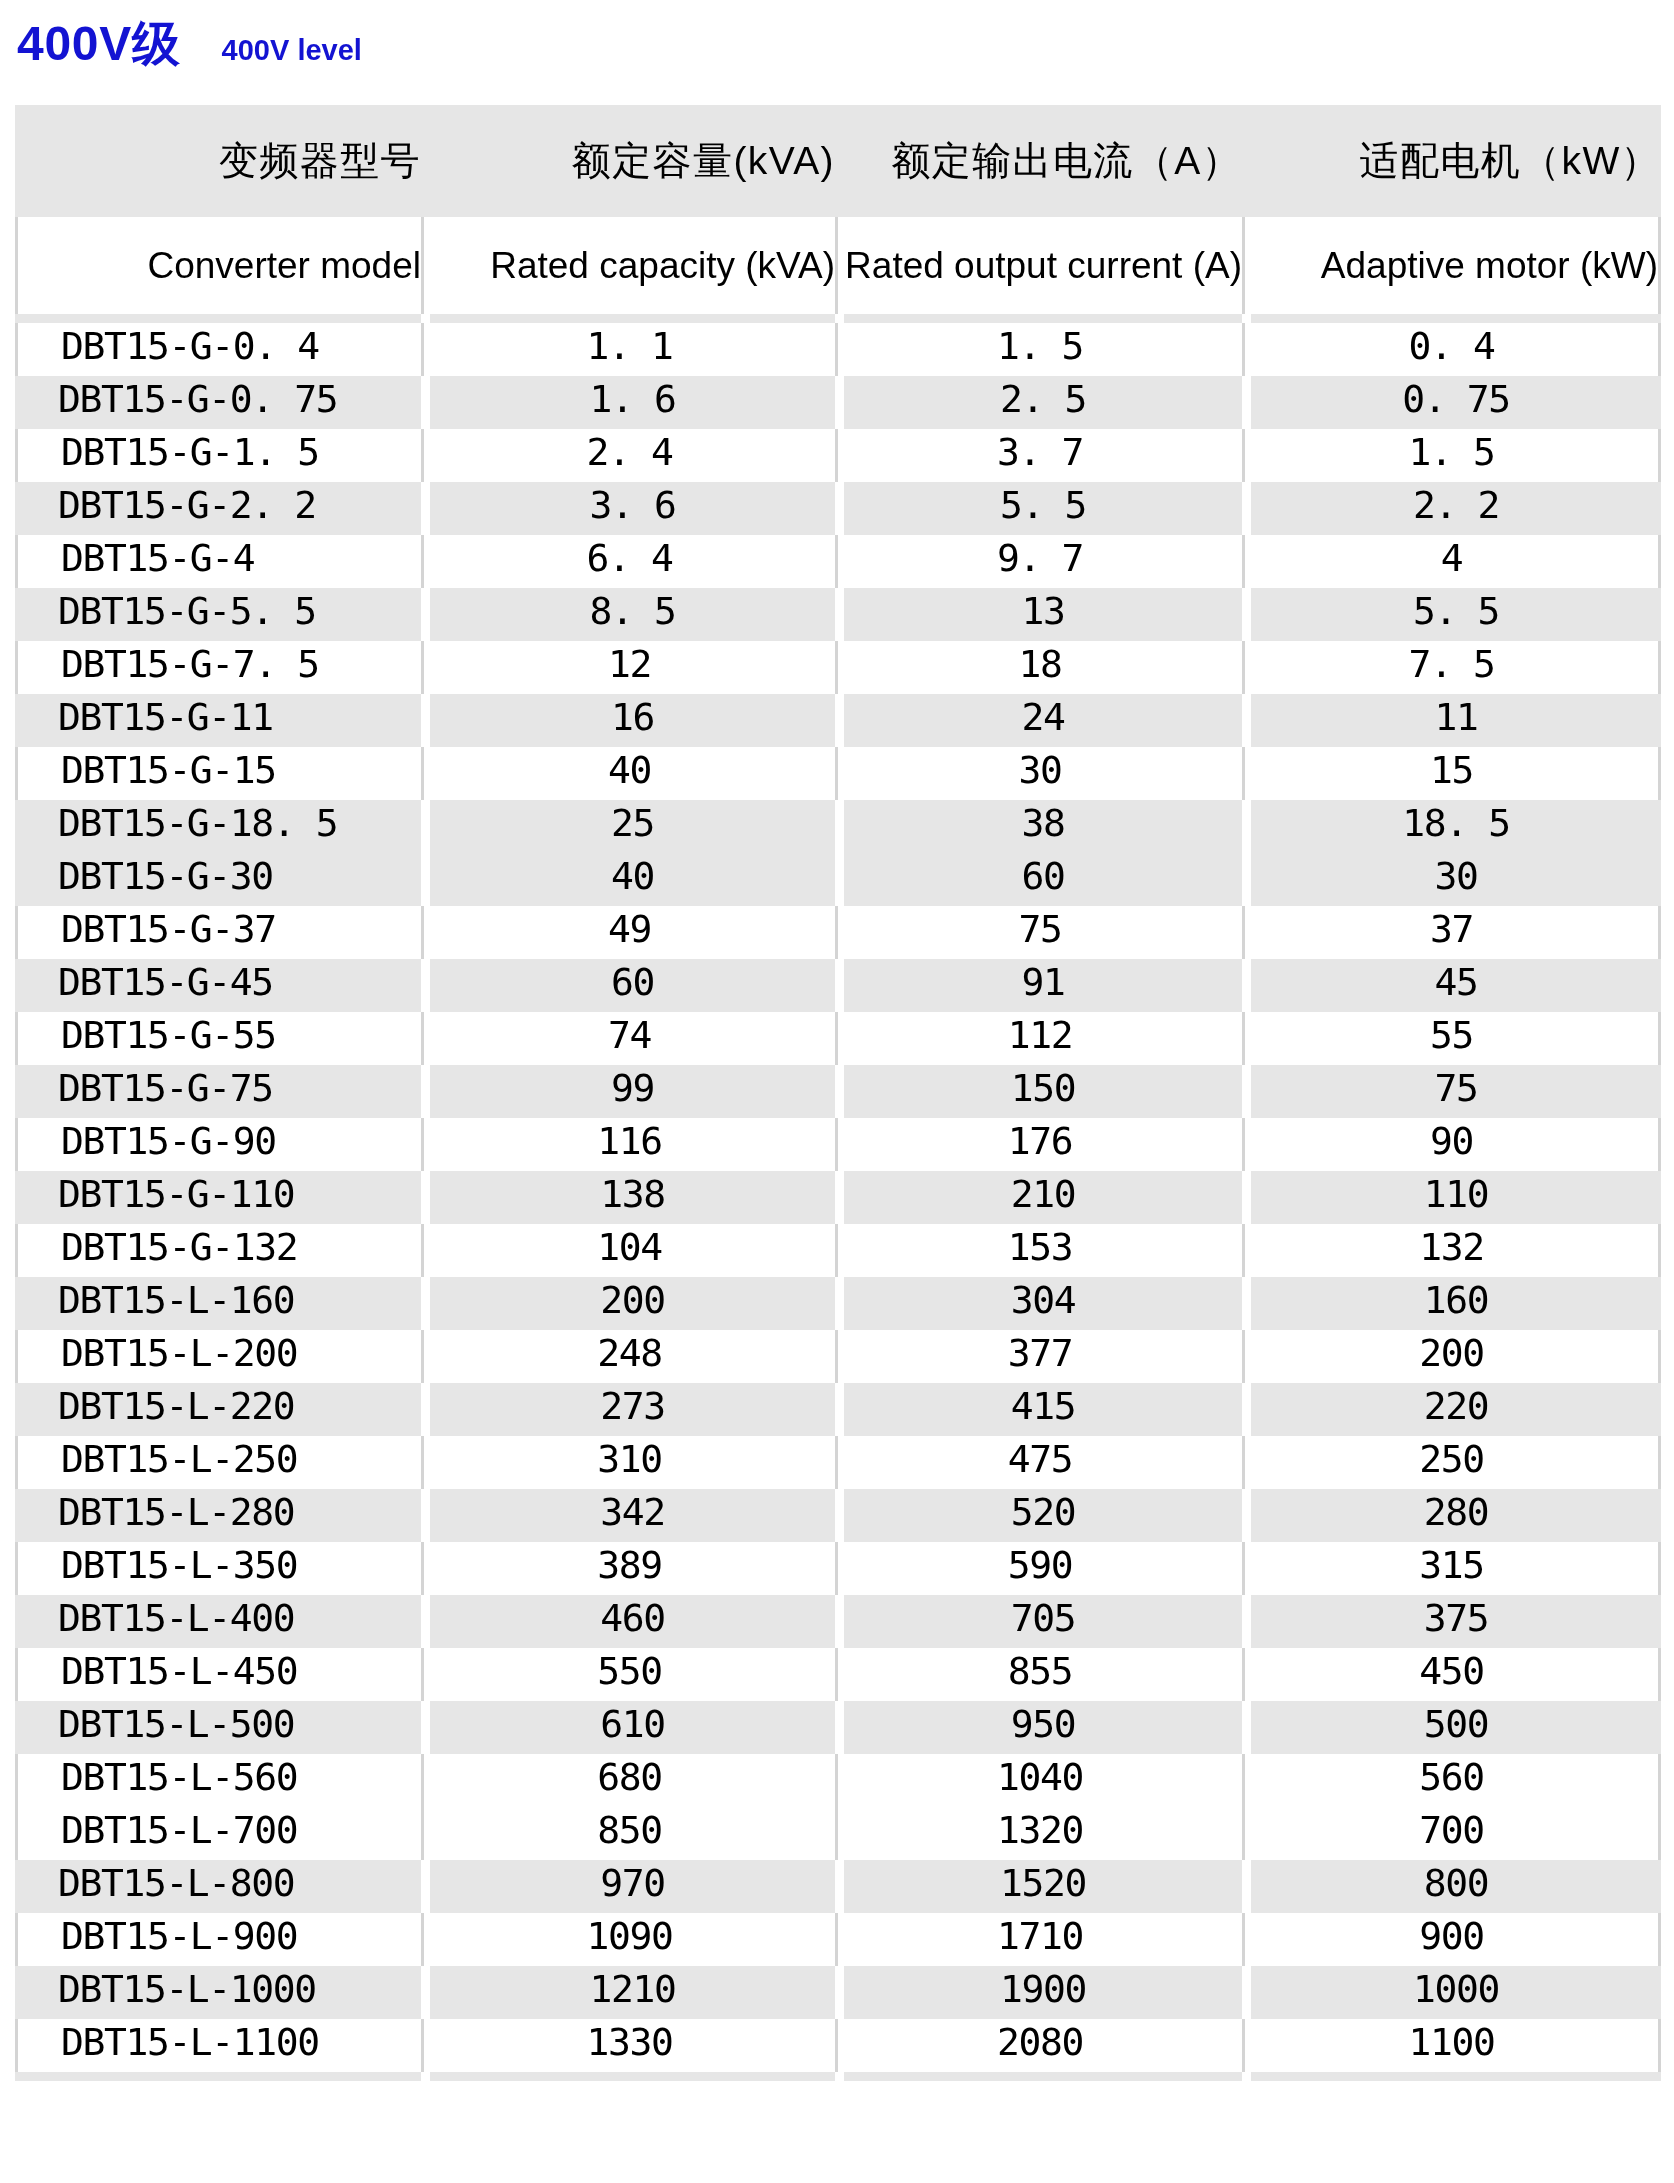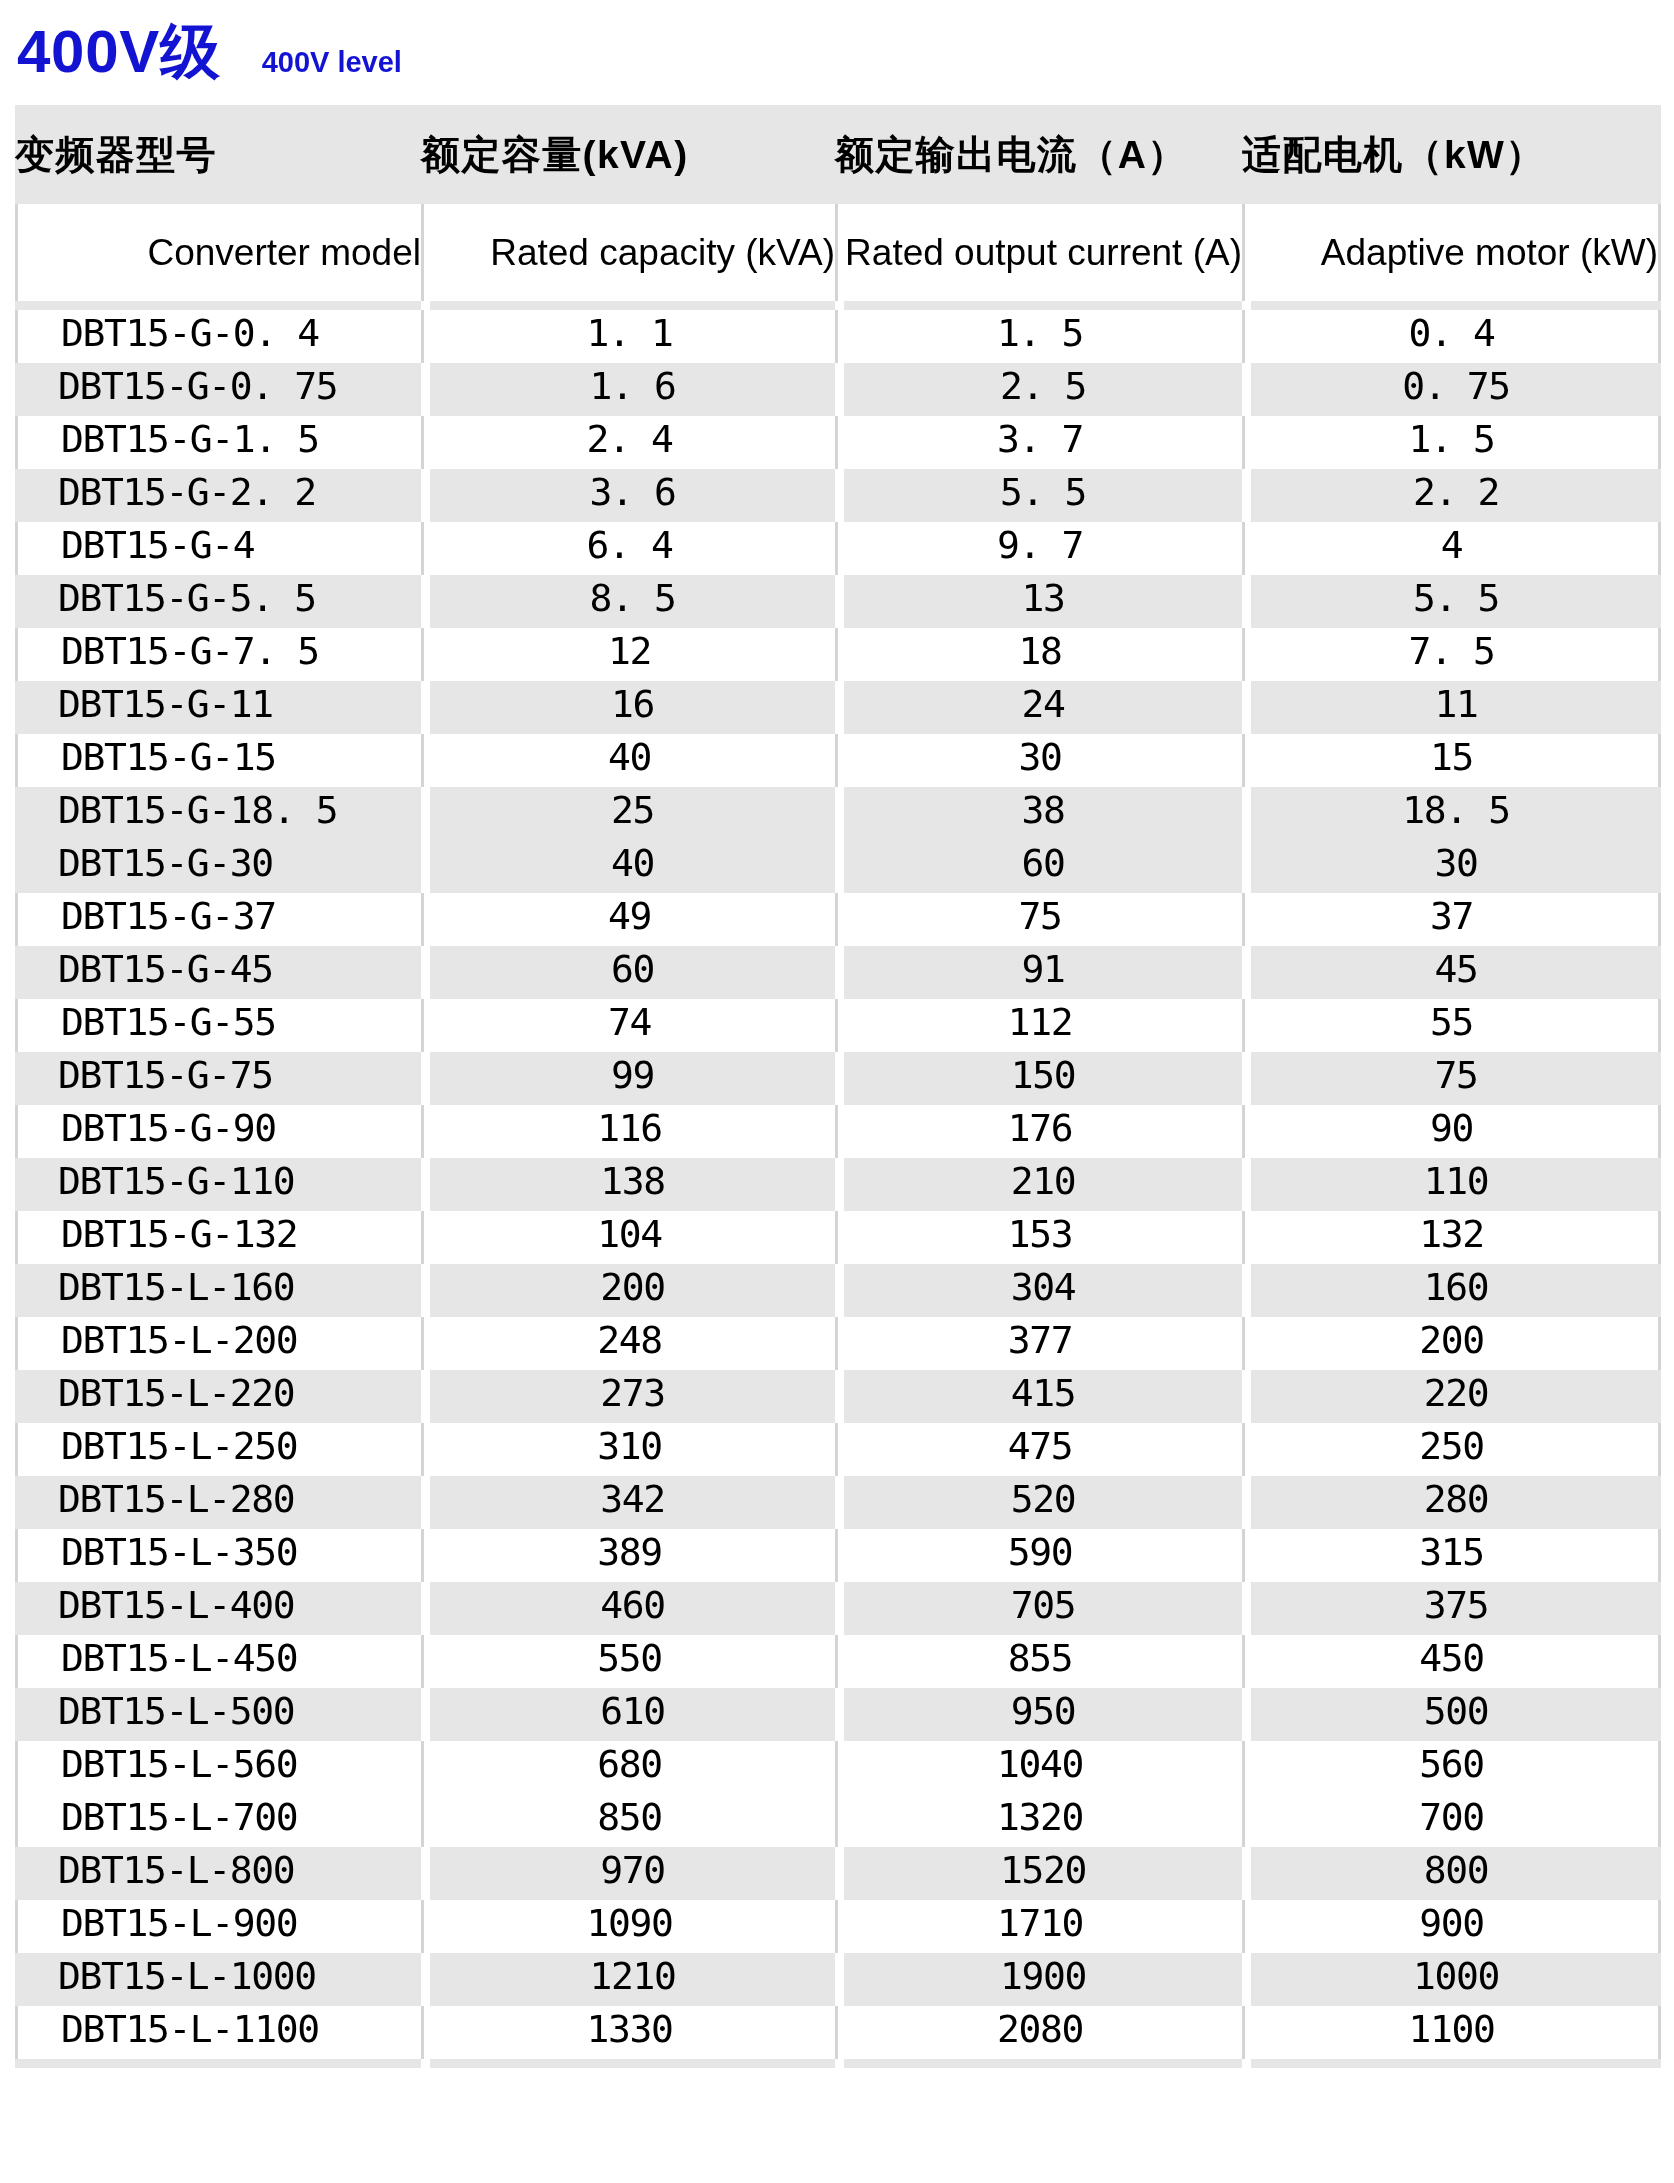--- a/index.html
+++ b/index.html
@@ -1,30 +1,30 @@
 <!DOCTYPE html>
 <html style="--title-blue: #1313d2; --row-gray: #e6e6e6; --sep-line: #d4d4d4;font-size:10.8px"><head>
 <meta charset="utf-8">
 <style>
   html,body{margin:0;padding:0;background:#fff;}
   body{width:1675px;min-height:2183px;font-family:"Liberation Sans",sans-serif;color:#000;}
 
   
   .page-title{margin:12px 0 0 17px;height:73px;display:flex;align-items:baseline;gap:41px;
               font-weight:bold;color:var(--title-blue,#1313d2);}
-  .page-title .zh{font-size:60px;letter-spacing:0.7px;}
+  .page-title .zh{font-size:48px;letter-spacing:0.7px;}
   .page-title .en{font-size:29px;}
 
   
   table.spec{table-layout:fixed;border-collapse:separate;border-spacing:0;
              margin:20px 0 0 15px;width:1645px;}
   th,td{box-sizing:border-box;padding:0;margin:0;}
 
-  tr.zh-h th{background:var(--row-gray,#e6e6e6);height:99px;font-size:39px;font-weight:bold;
-             text-align:left;vertical-align:middle;letter-spacing:1.4px;}
+  tr.zh-h th{background:var(--row-gray,#e6e6e6);height:112px;font-size:39px;font-weight:normal;
+             text-align:right;vertical-align:middle;letter-spacing:1.4px;}
   tr.en-h th{background:#fff;height:97px;font-size:37px;font-weight:400;text-align:right;
              vertical-align:middle;border-left:3.4px solid var(--sep-line,#d4d4d4);}
   tr.en-h th:last-child{border-right:3.4px solid var(--sep-line,#d4d4d4);padding-left:26px;}
 
   tr.strip td{background:var(--row-gray,#e6e6e6);height:8.8px;}
   tr.strip td + td{border-left:9.5px solid #fff;}
 
   tr.data td{height:53px;font-family:"DejaVu Sans Mono",monospace;font-size:38px;
              letter-spacing:-1.4px;text-align:center;vertical-align:middle;padding-bottom:6.8px;}
   tr.data td.model{text-align:left;padding-left:43px;}

